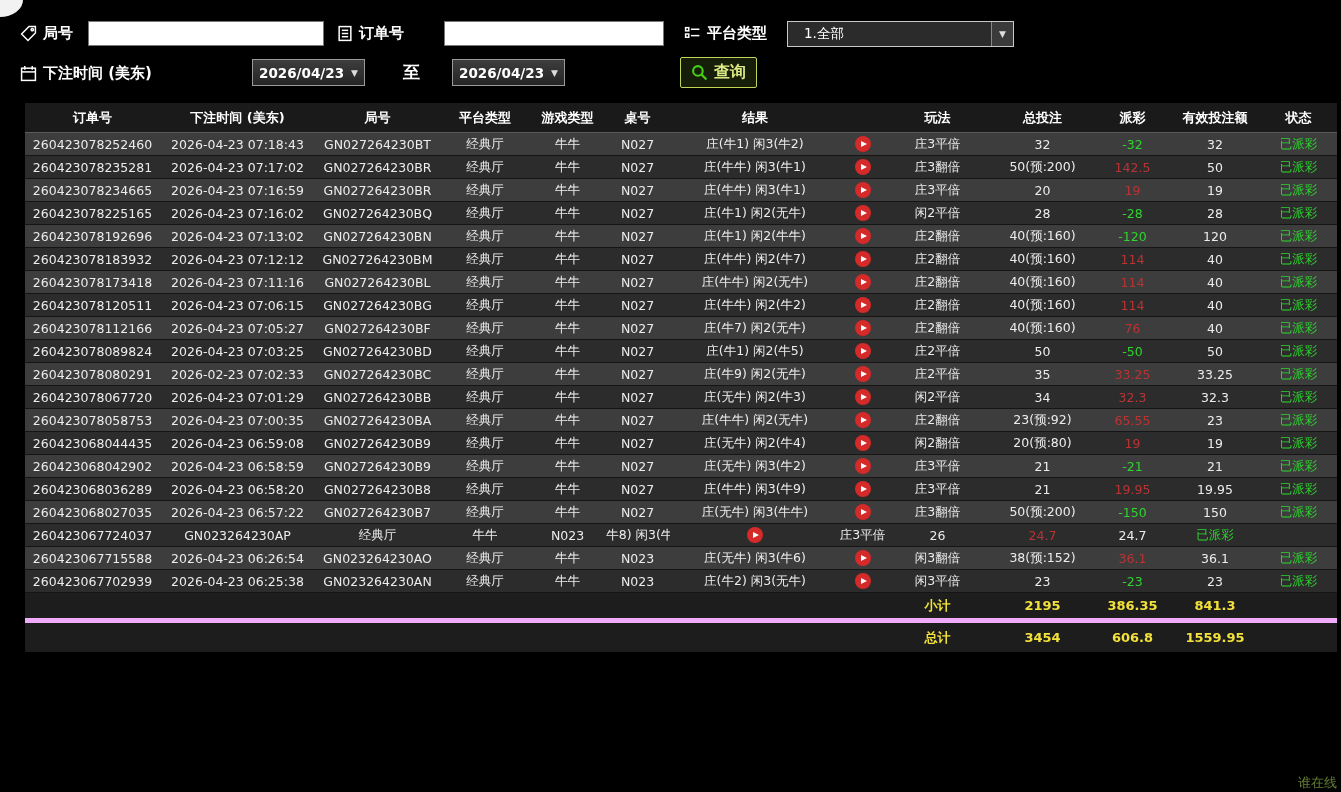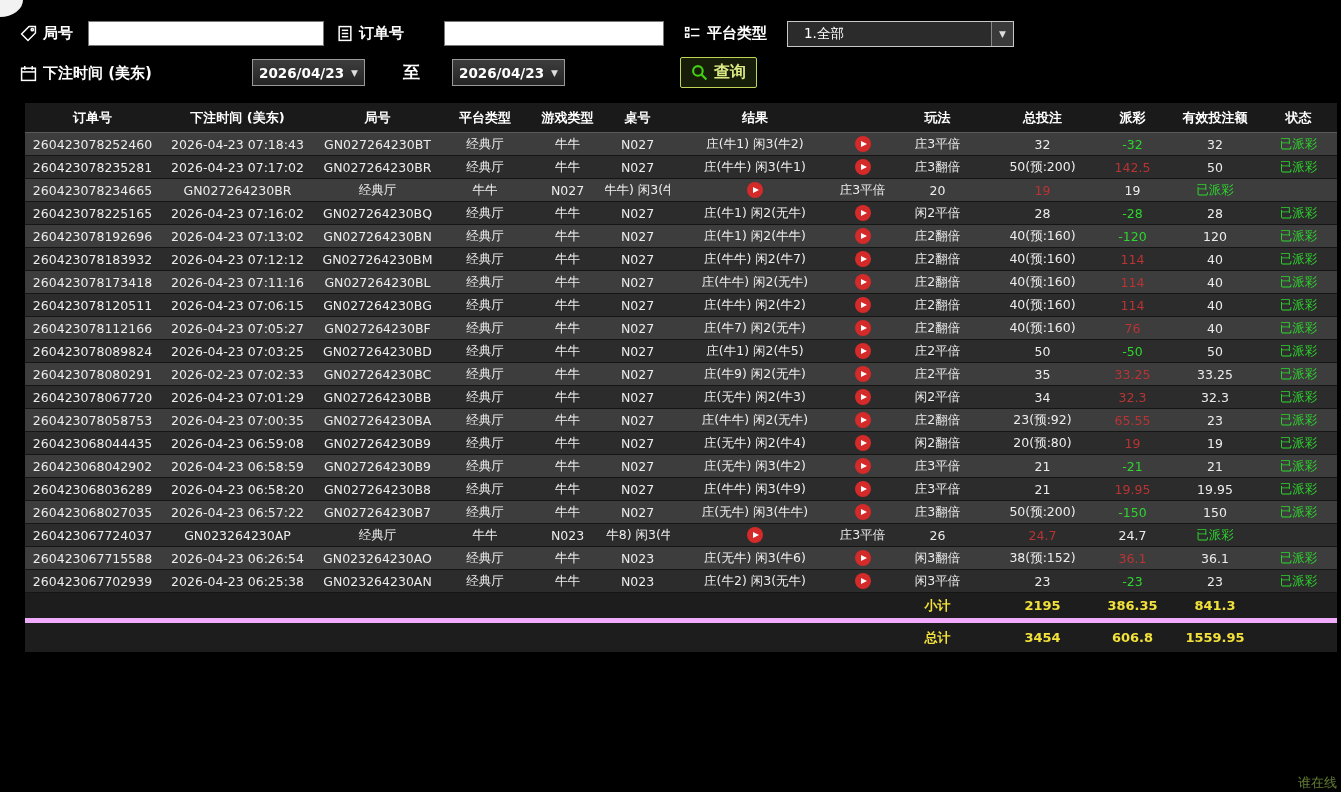--- a/index.html
+++ b/index.html
@@ -159,20 +159,21 @@
           </span>
         </div>
         <div class="cell">庄3翻倍</div>
         <div class="cell">50(预:200)</div>
         <div class="cell pos">142.5</div>
         <div class="cell">50</div>
         <div class="cell status">已派彩</div>
       </div>
       <div class="grid row odd">
         <div class="cell">260423078234665</div>
+        <div class="cell">2026-04-23 07:16:59</div>
         <div class="cell">GN027264230BR</div>
         <div class="cell">经典厅</div>
         <div class="cell">牛牛</div>
         <div class="cell">N027</div>
         <div class="cell">庄(牛牛) 闲3(牛1)</div>
         <div class="cell">
           <span class="play-btn">
             <span class="play-tri"></span>
           </span>
         </div>

